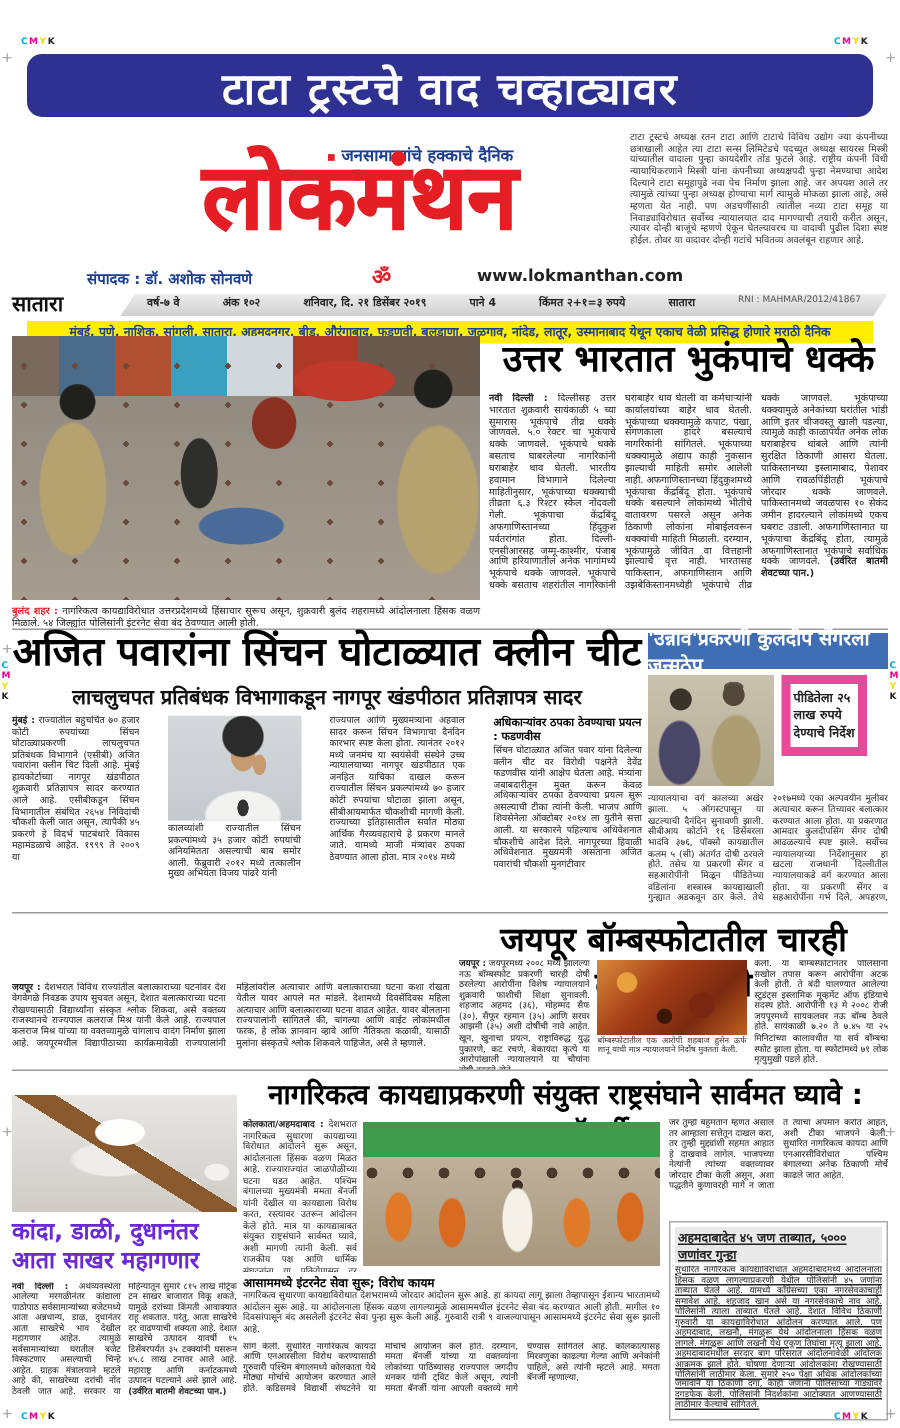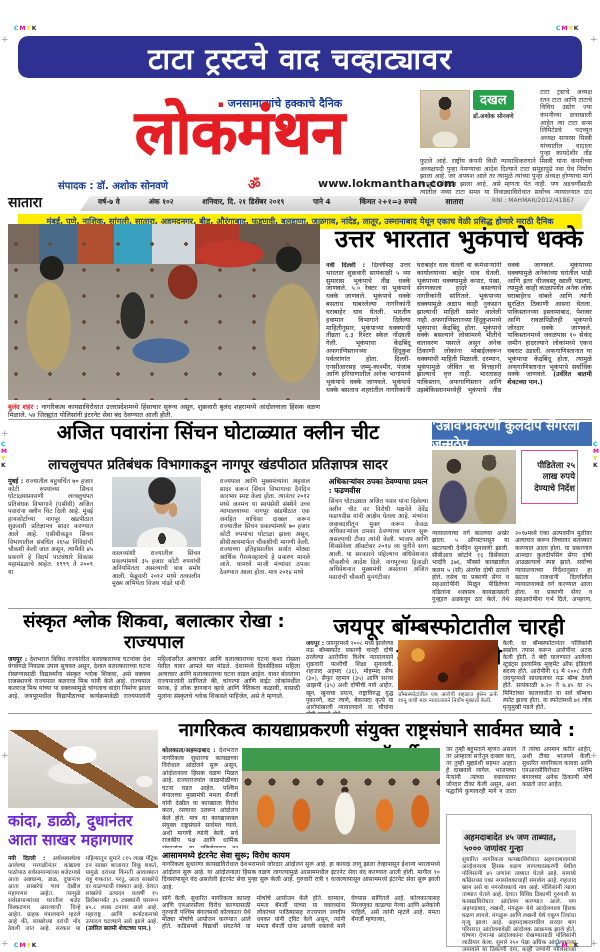--- a/index.html
+++ b/index.html
@@ -77,21 +77,21 @@
      font-size:6.4px;line-height:1.22;}
   .dl{font-weight:bold;}
   .contin{font-weight:bold;}
 
   .divider{background:#9a9a9a;height:1px;}
   #div1{left:8px;top:419px;width:584px;}
   #div2{left:8px;top:608px;width:584px;}
   #div3{left:8px;top:713px;width:584px;}
 
   
-  #ajit-headline{left:8px;top:422px;width:420px;text-align:center;font-size:20px;font-weight:900;color:#000;line-height:1.05;}
+  #ajit-headline{left:8px;top:422px;width:420px;text-align:center;font-size:26px;font-weight:900;color:#000;line-height:1.05;}
   #ajit-subhead{left:20px;top:455px;width:396px;text-align:center;font-size:13.5px;font-weight:bold;color:#111;}
   #ajit-body{left:8px;top:477px;width:420px;height:128px;display:flex;gap:19px;font-size:6.2px;line-height:1.22;}
   #ajit-body .col1{width:96px;}  #ajit-body .col2{width:100px;}
   #ajit-body .col3{width:102px;} #ajit-body .col4{width:112px;}
   #ajit-photo{width:100px;height:70px;margin-bottom:2px;background:
      radial-gradient(circle 15px at 50% 20%,#2c2c2c 0 88%,transparent 95%),
      radial-gradient(ellipse 13px 17px at 50% 38%,#c89a70 0 60%,transparent 65%),
      radial-gradient(ellipse 7px 11px at 61% 47%,#c89a70 0 60%,transparent 65%),
      radial-gradient(ellipse 6px 9px at 50% 88%,#333 0 60%,transparent 65%),
      radial-gradient(ellipse 40px 26px at 50% 95%,#f2f2f0 0 60%,transparent 65%),
@@ -100,22 +100,22 @@
 
   #unnav-bar{left:432px;top:422px;width:160px;height:24px;background:#3f6eb5;color:#fff;
      display:flex;align-items:center;justify-content:flex-end;font-size:13px;font-weight:900;}
   #unnav-photo{left:432px;top:450px;width:84px;height:74px;background:
      radial-gradient(circle 8px at 26% 22%,#3a332c 0 88%,transparent 95%),
      radial-gradient(circle 8px at 68% 18%,#54483a 0 88%,transparent 95%),
      radial-gradient(ellipse 9px 5px at 68% 11%,#5a5648 0 70%,transparent 75%),
      radial-gradient(ellipse 22px 34px at 25% 70%,#4a4668 0 60%,transparent 65%),
      radial-gradient(ellipse 26px 40px at 70% 70%,#ac9d72 0 60%,transparent 65%),
      linear-gradient(#c9c2ae,#b3ac96);}
-  #unnav-box{left:521px;top:450px;width:57px;height:54px;border:1px solid #ec4899;
-     display:flex;align-items:center;justify-content:center;text-align:right;
+  #unnav-box{left:521px;top:450px;width:57px;height:54px;border:6px solid #ec4899;
+     display:flex;align-items:center;justify-content:center;text-align:left;
      font-size:8.4px;font-weight:900;line-height:1.35;padding:2px;box-sizing:border-box;}
   #unnav-body{left:432px;top:529px;width:160px;height:78px;column-count:2;column-gap:6px;
      font-size:6px;line-height:1.22;}
 
   
   #sanskrit-headline{left:8px;top:611px;width:292px;text-align:center;font-size:18px;font-weight:900;color:#000;line-height:1.15;}
   #sanskrit-body{left:8px;top:655px;width:292px;height:57px;column-count:2;column-gap:7px;
      font-size:6.1px;line-height:1.2;}
   #jaipur-headline{left:306px;top:610px;width:286px;text-align:center;font-size:22px;font-weight:900;color:#000;}
   #jaipur-body{left:306px;top:640px;width:286px;height:73px;display:flex;gap:5px;font-size:5.9px;line-height:1.2;}
@@ -154,21 +154,21 @@
      background-size:auto,auto,auto,auto,auto,auto,24px 16px,100% 100%,100% 100%;
      background-repeat:no-repeat,no-repeat,no-repeat,no-repeat,no-repeat,no-repeat,repeat-x,no-repeat,no-repeat;
      background-position:0 0,0 0,0 0,0 0,0 0,0 0,0 30px,0 0,0 0;}
   #mamata-right{left:446px;top:746px;width:146px;height:64px;column-count:2;column-gap:6px;
      font-size:5.9px;line-height:1.2;}
   #asam-subhead{left:162px;top:849px;width:278px;font-size:8px;font-weight:900;color:#000;}
   #asam-para{left:162px;top:860px;width:278px;height:32px;font-size:6px;line-height:1.25;}
   #mamata-bottom{left:162px;top:895px;width:278px;height:52px;column-count:3;column-gap:6px;
      font-size:5.9px;line-height:1.2;}
 
-  #ahm-box{left:446px;top:814px;width:146px;height:133px;border:1px solid #aaa;box-sizing:border-box;padding:15px;}
+  #ahm-box{left:446px;top:814px;width:146px;height:133px;border:1px solid #aaa;box-sizing:border-box;padding:3px;text-decoration:underline;}
   #ahm-head{font-size:8.3px;font-weight:900;background:#e9e9e9;padding:1px 2px;margin-bottom:2px;}
   #ahm-body{font-size:5.8px;line-height:1.2;height:106px;overflow:hidden;}
 </style>
 </head>
 <body>
 
 <div id="page">
 
   <div class="abs regmark" style="left:14px;top:24px;"><span class="c">C</span><span class="m">M</span><span class="y">Y</span><span class="k">K</span></div>
   <div class="abs regmark" style="left:556px;top:24px;"><span class="c">C</span><span class="m">M</span><span class="y">Y</span><span class="k">K</span></div>
@@ -179,27 +179,20 @@
 
   <div id="banner" class="abs">
     <span>टाटा ट्रस्टचे वाद चव्हाट्यावर</span>
   </div>
   <div id="logo" class="abs">लोकमंथन</div>
   <div id="editor" class="abs">संपादक : डॉ. अशोक सोनवणे</div>
   <div id="ornament" class="abs">ॐ</div>
   <div id="website" class="abs">www.lokmanthan.com</div>
 
   <div id="dakhal" class="abs just hide-ov">
-    <div id="dakhal-media">
-      <div id="dakhal-photo"></div>
-      <div>
-        <div id="dakhal-label">दखल</div>
-        <div id="dakhal-author">डॉ.अशोक सोनवणे</div>
-      </div>
-    </div>
     <span>टाटा ट्रस्टचे अध्यक्ष रतन टाटा आणि टाटाचे विविध उद्योग ज्या कंपनीच्या छत्राखाली आहेत त्या टाटा सन्स लिमिटेडचे पदच्युत अध्यक्ष सायरस मिस्त्री यांच्यातील वादाला पुन्हा कायदेशीर तोंड फुटले आहे. राष्ट्रीय कंपनी विधी न्यायाधिकरणाने मिस्त्री यांना कंपनीच्या अध्यक्षपदी पुन्हा नेमण्याचा आदेश दिल्याने टाटा समूहापुढे नवा पेच निर्माण झाला आहे. जर अपयश आले तर त्यामुळे त्यांच्या पुन्हा अध्यक्ष होण्याचा मार्ग त्यामुळे मोकळा झाला आहे, असे म्हणता येत नाही. पण अडचणींसाठी त्यांतील नव्या टाटा समूह या निवाड्याविरोधात सर्वोच्च न्यायालयात दाद मागण्याची तयारी करीत असून, त्यावर दोन्ही बाजूंचे म्हणणे ऐकून घेतल्यावरच या वादाची पुढील दिशा स्पष्ट होईल. तोवर या वादावर दोन्ही गटांचे भवितव्य अवलंबून राहणार आहे. </span>
     
   </div>
 
   <div id="edition" class="abs">सातारा</div>
   <div id="dateline" class="abs">
     <span>वर्ष-७ वे</span>
     <span>अंक १०२</span>
     <span>शनिवार, दि. २१ डिसेंबर २०१९</span>
     <span>पाने 4</span>
@@ -242,21 +235,20 @@
       <span>'उन्नाव'प्रकरणी कुलदीप सेंगरला जन्मठेप</span>
     </div>
   <div id="unnav-photo" class="abs"></div>
   <div id="unnav-box" class="abs">पीडितेला २५ लाख रुपये देण्याचे निर्देश</div>
   <div id="unnav-body" class="abs just hide-ov">
     <span>न्यायालयाचा वर्ग कालच्या अखेर झाला. ५ ऑगस्टपासून या खटल्याची दैनंदिन सुनावणी झाली. सीबीआय कोर्टाने १६ डिसेंबरला भादंवि ३७६, पॉक्सो कायद्यातील कलम ५ (सी) अंतर्गत दोषी ठरवले होते. तसेच या प्रकरणी सेंगर व सहआरोपींनी मिळून पीडितेच्या वडिलांना शस्त्रास्त्र कायद्याखाली गुन्ह्यात अडकवून ठार केले. तेथे २०१७मध्ये एका अल्पवयीन मुलीवर अत्याचार करून तिच्यावर बलात्कार करण्यात आला होता. या प्रकरणात आमदार कुलदीपसिंग सेंगर दोषी आढळल्याचे स्पष्ट झाले. सर्वोच्च न्यायालयाच्या निर्देशानुसार हा खटला राजधानी दिल्लीतील न्यायालयाकडे वर्ग करण्यात आला होता. या प्रकरणी सेंगर व सहआरोपींना गर्भ दिले, अपहरण, बलात्कार आदींशी संबंधित कलमांखाली गुन्हे... </span>
   </div>
 
   <div id="div2" class="abs divider"></div>
 
-  <div id="sanskrit-headline" class="abs">संस्कृत श्लोक शिकवा, बलात्कार रोखा : राज्यपाल</div>
   <div id="sanskrit-body" class="abs just hide-ov">
     <span class="dl">जयपूर :</span><span> देशभरात विविध राज्यांतील बलात्काराच्या घटनांवर देश वेगवेगळे निवडक उपाय सुचवत असून, देशात बलात्काराच्या घटना रोखण्यासाठी विद्यार्थ्यांना संस्कृत श्लोक शिकवा, असे वक्तव्य राजस्थानचे राज्यपाल कलराज मिश्र यांनी केले आहे. राज्यपाल कलराज मिश्र यांच्या या वक्तव्यामुळे चांगलाच वादंग निर्माण झाला आहे. जयपूरमधील विद्यापीठाच्या कार्यक्रमावेळी राज्यपालांनी महिलांवरील अत्याचार आणि बलात्काराच्या घटना कशा रोखता येतील यावर आपले मत मांडले. देशामध्ये दिवसेंदिवस महिला अत्याचार आणि बलात्काराच्या घटना वाढत आहेत. यावर बोलताना राज्यपालांनी सांगितले की, चांगल्या आणि वाईट लोकांमधील फरक, हे लोक ज्ञानवान व्हावे आणि नैतिकता कळावी, यासाठी मुलांना संस्कृतचे श्लोक शिकवले पाहिजेत, असे ते म्हणाले.</span>
   </div>
   <div id="jaipur-headline" class="abs">जयपूर बॉम्बस्फोटातील चारही दोषींना फाशी</div>
   <div id="jaipur-body" class="abs hide-ov">
     <div class="jcol1 just hide-ov">
       <span class="dl">जयपूर :</span><span> जयपूरमध्ये २००८ मध्ये झालेल्या नऊ बॉम्बस्फोट प्रकरणी चारही दोषी ठरलेल्या आरोपींना विशेष न्यायालयाने शुक्रवारी फाशीची शिक्षा सुनावली. शहजाद अहमद (३६), मोहम्मद सैफ (३०), सैफूर रहमान (३५) आणि सरवर आझमी (३५) अशी दोषींची नावे आहेत. खून, खुनाचा प्रयत्न, राष्ट्राविरुद्ध युद्ध पुकारणे, कट रचणे, बेकायदा कृत्ये या आरोपांखाली न्यायालयाने या चौघांना दोषी ठरवले होते.</span>
     </div>
     <div class="jcolm hide-ov">
       <div id="jaipur-photo"></div>

